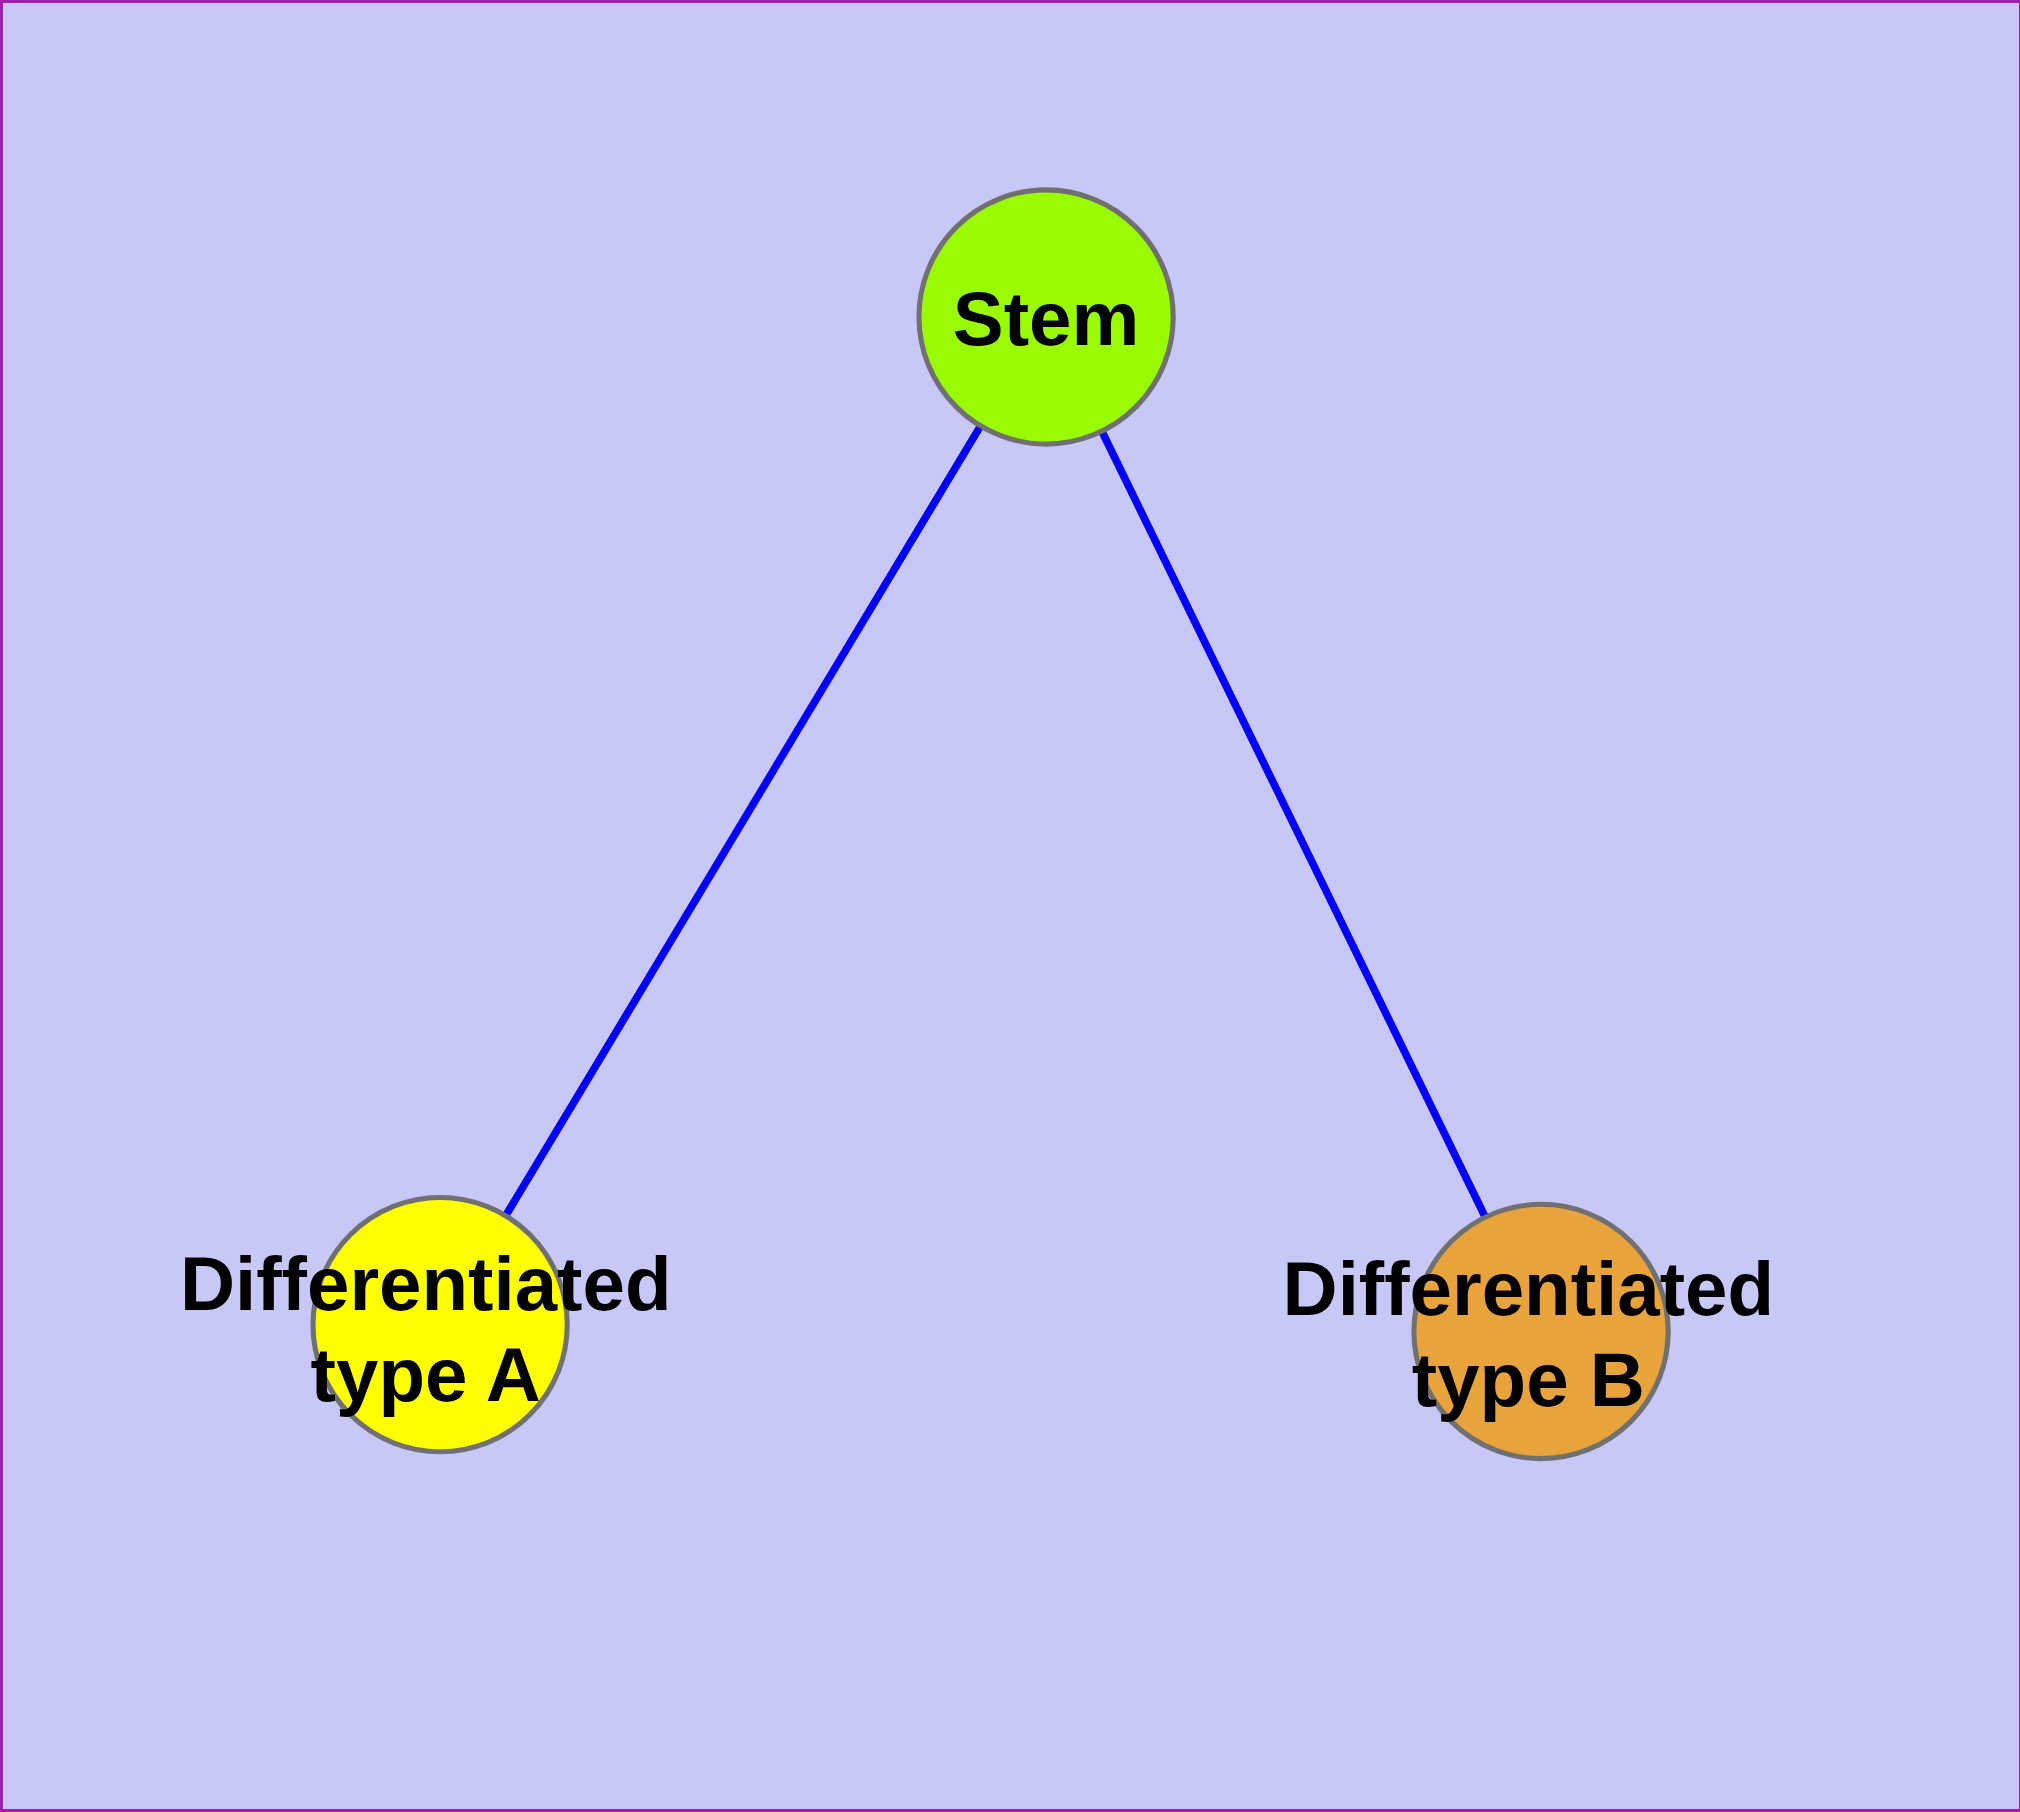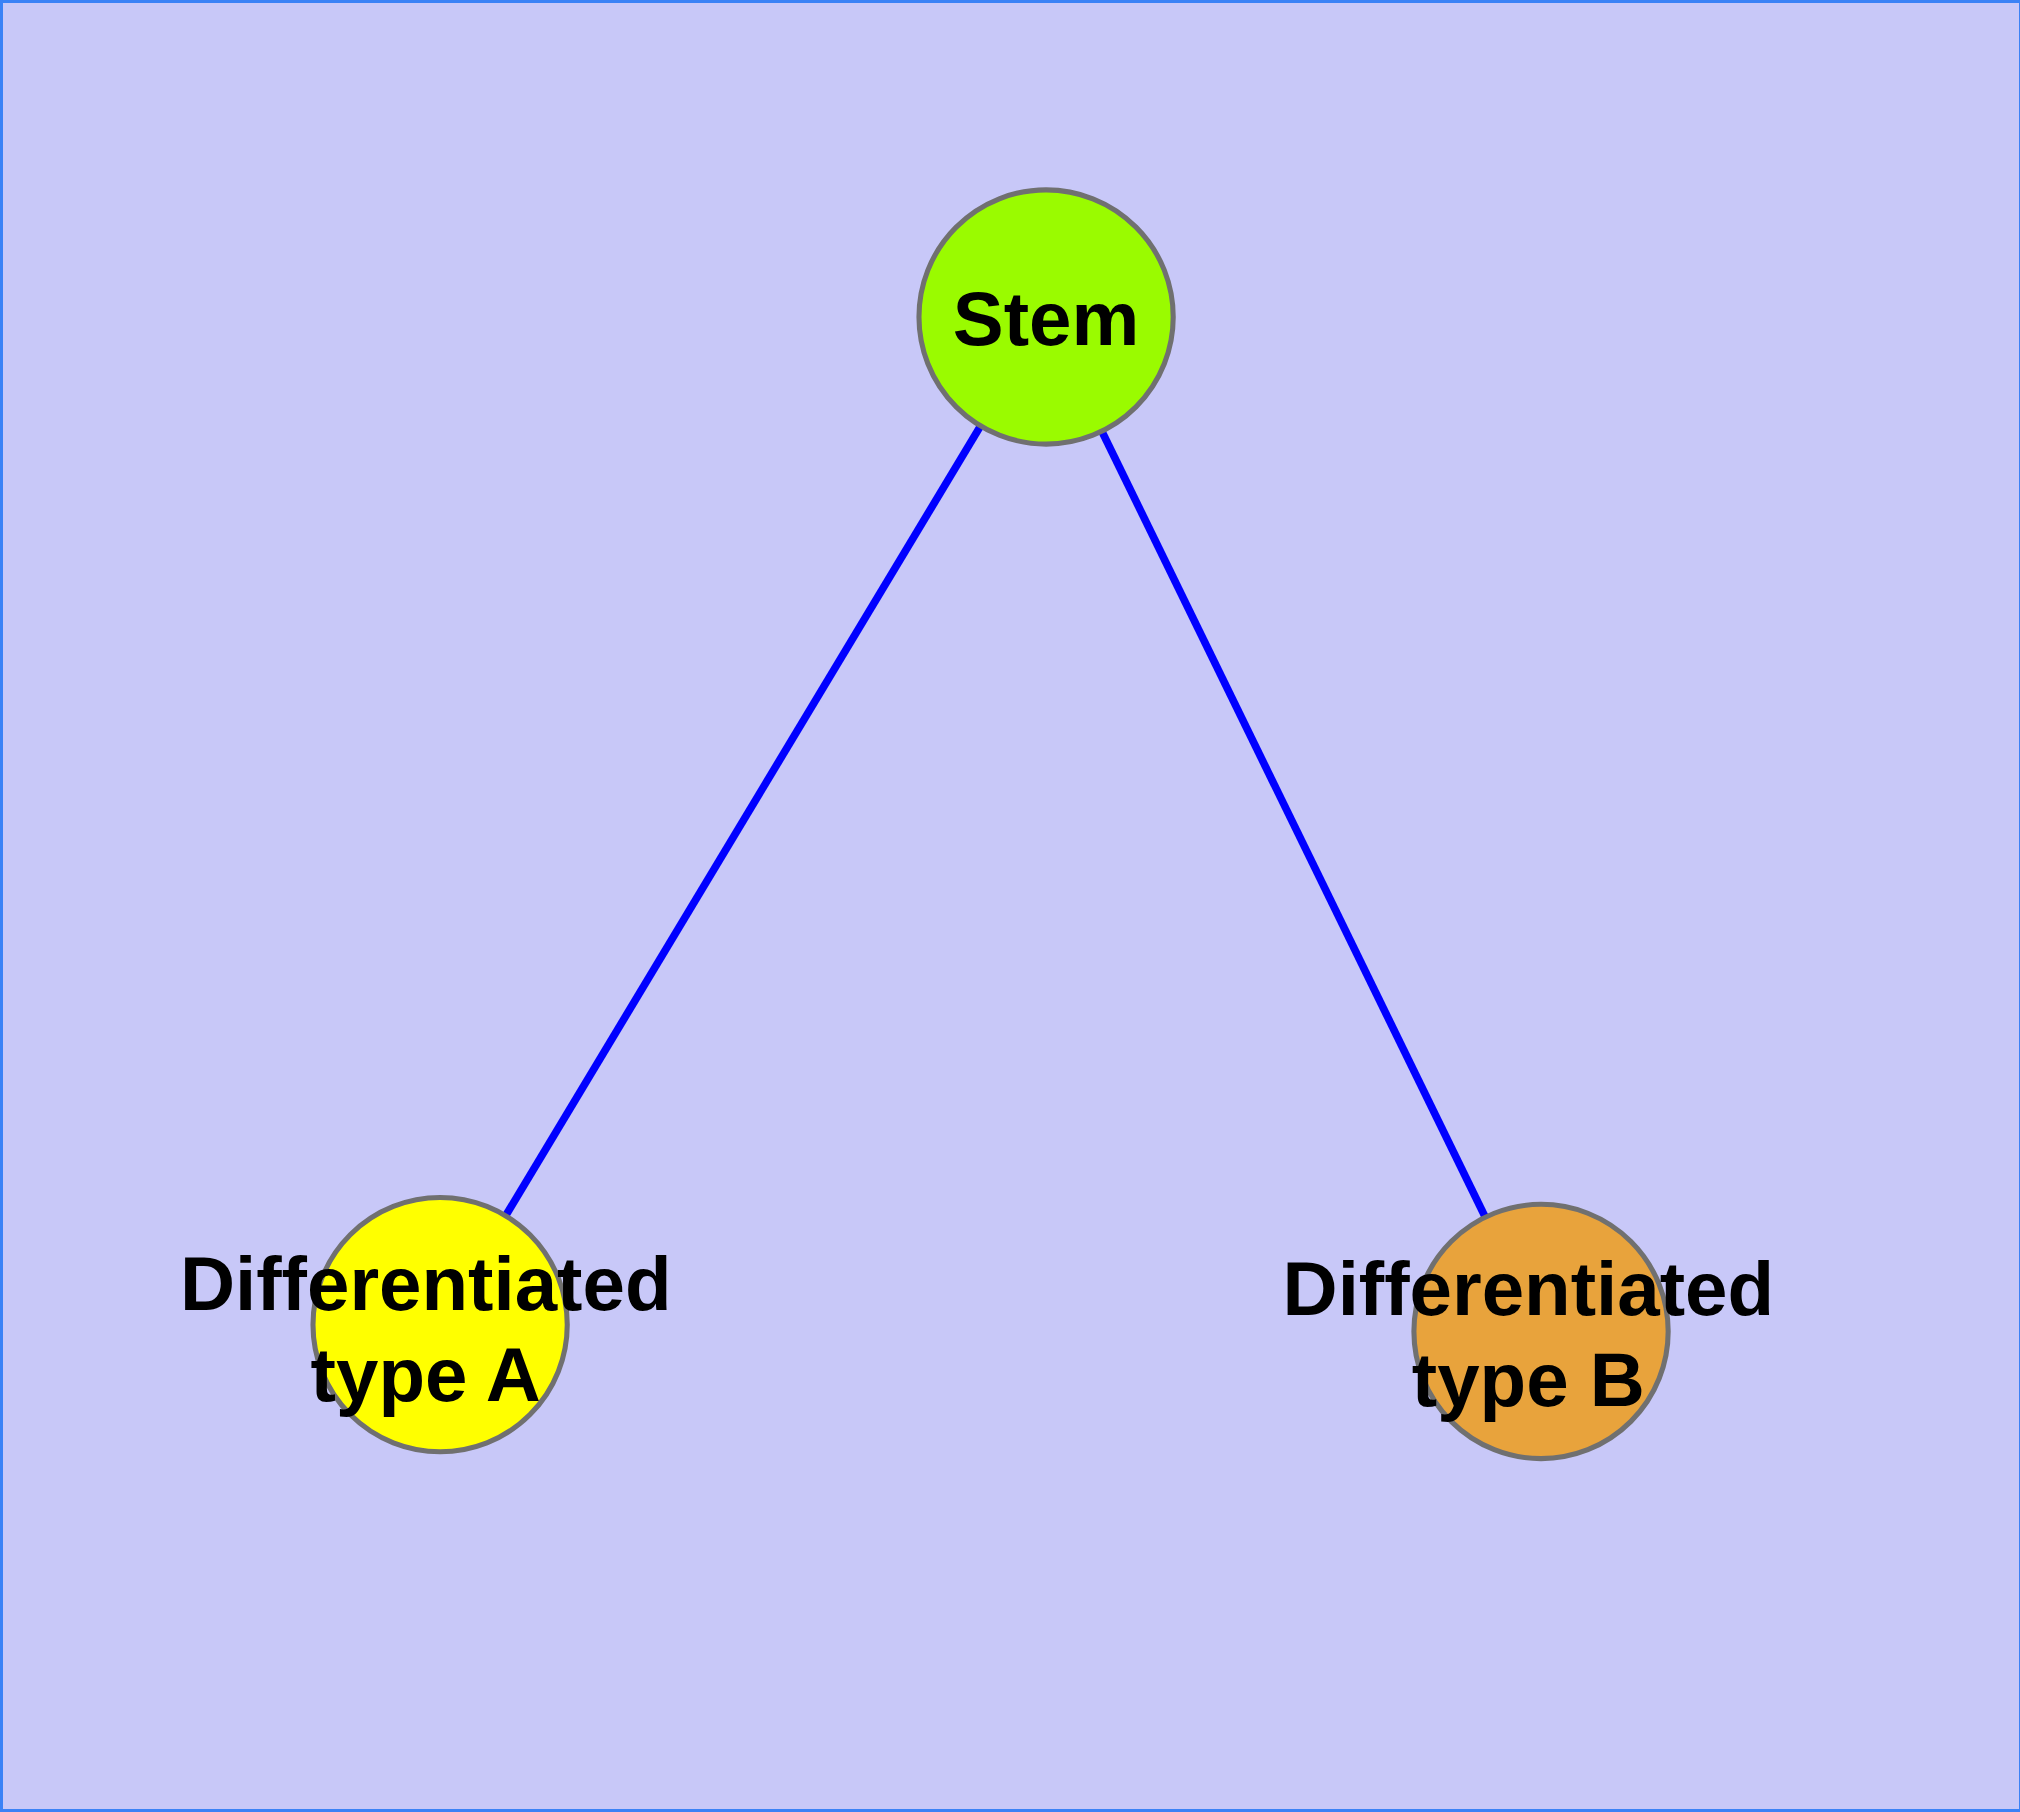--- a/index.html
+++ b/index.html
@@ -4,21 +4,21 @@
 <style>
   html, body {
     margin: 0;
     padding: 0;
     background: #ffffff;
   }
   .page {
     position: relative;
     width: 2021px;
     height: 1812px;
-    background: #3b82f6;
+    background: #a21caf;
     overflow: hidden;
     font-family: "Liberation Sans", sans-serif;
   }
   .canvas {
     position: absolute;
     top: 3.4px;
     left: 3.4px;
     right: 1.7px;
     bottom: 3.4px;
   }

